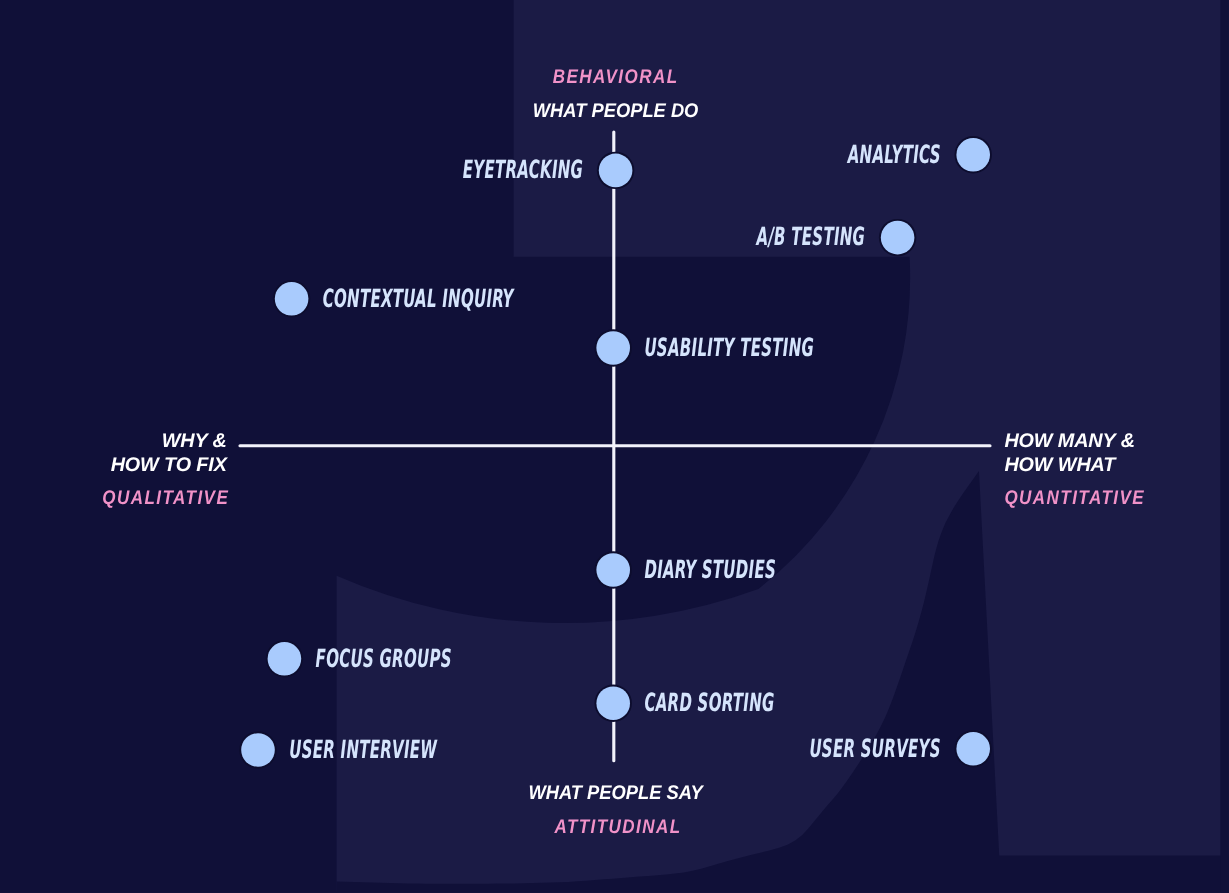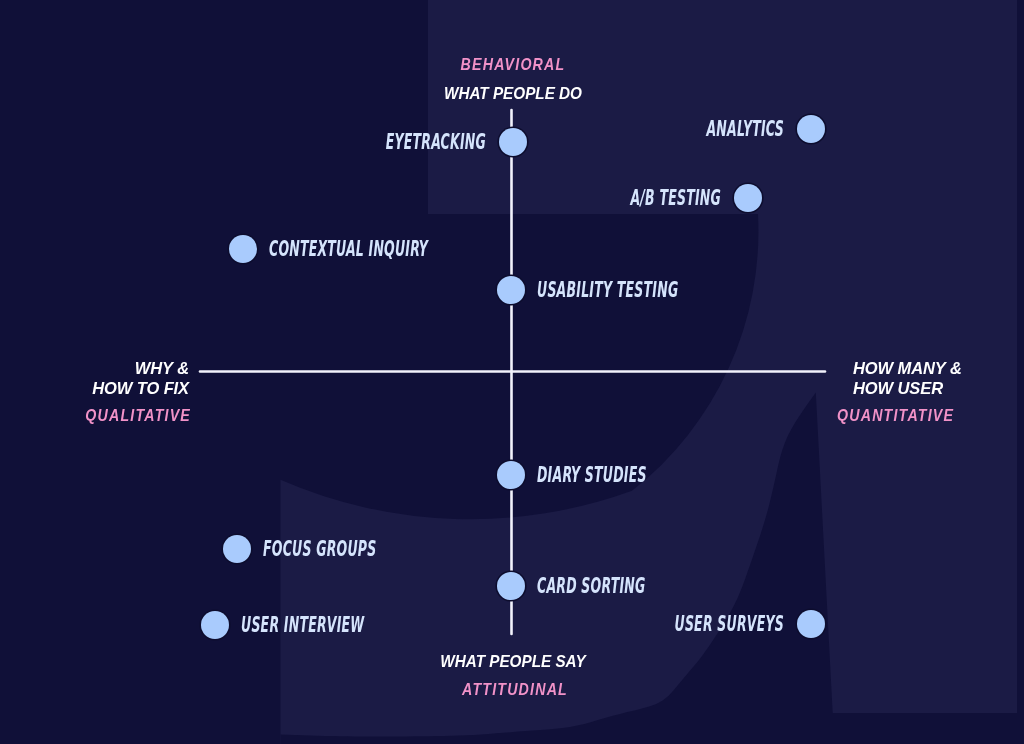--- a/index.html
+++ b/index.html
@@ -32,21 +32,21 @@
     color:#ffffff;font-size:16.5px;letter-spacing:-0.1px;
   }
   .axw.tight{letter-spacing:0px;}
   .axp{
     font-family:"Liberation Sans",sans-serif;font-weight:700;
     color:#f192c8;font-size:16.5px;letter-spacing:1.4px;
   }
   .axw.ctr{transform-origin:50% 50%;transform:translate(-50%,-50%);}
   .axw.tight.ctr{transform:translate(-50%,-50%) scaleX(0.925);}
   .axw.rgt{transform-origin:100% 50%;transform:translate(-100%,-50%);text-align:center;}
-  .axw.lft{transform-origin:0 50%;transform:translateY(-50%);margin-left:16px;}
+  .axw.lft{transform-origin:0 50%;transform:translateY(-50%);}
   .axp.ctr{transform-origin:50% 50%;transform:translate(-50%,-50%) scaleX(0.86);}
   .axp.rgt{transform-origin:100% 50%;transform:translate(-100%,-50%) scaleX(0.86);}
   .axp.lft{transform-origin:0 50%;transform:translateY(-50%) scaleX(0.86);}
 </style>
 </head>
 <body>
 
 <div id="stage">
 
   <svg class="layer" viewBox="0 0 1024 744" aria-hidden="true">
@@ -89,16 +89,16 @@
     <div class="axlabel axw tight ctr" style="left:513px;top:89px;">WHAT PEOPLE DO</div>
 
     <div class="axlabel axw tight ctr" style="left:513px;top:657px;">WHAT PEOPLE SAY</div>
     <div class="axlabel axp ctr" style="left:515px;top:685px;">ATTITUDINAL</div>
 
     <div class="axlabel axw rgt" style="left:189px;top:364px;">WHY &amp;</div>
     <div class="axlabel axw rgt" style="left:189px;top:384px;">HOW TO FIX</div>
     <div class="axlabel axp rgt" style="left:191px;top:410.5px;">QUALITATIVE</div>
 
     <div class="axlabel axw lft" style="left:837px;top:364px;">HOW MANY &amp;</div>
-    <div class="axlabel axw lft" style="left:837px;top:384px;">HOW USER</div>
+    <div class="axlabel axw lft" style="left:837px;top:384px;">HOW WHAT</div>
     <div class="axlabel axp lft" style="left:837px;top:410.5px;">QUANTITATIVE</div>
   </div>
 </div>
 
 </body></html>

